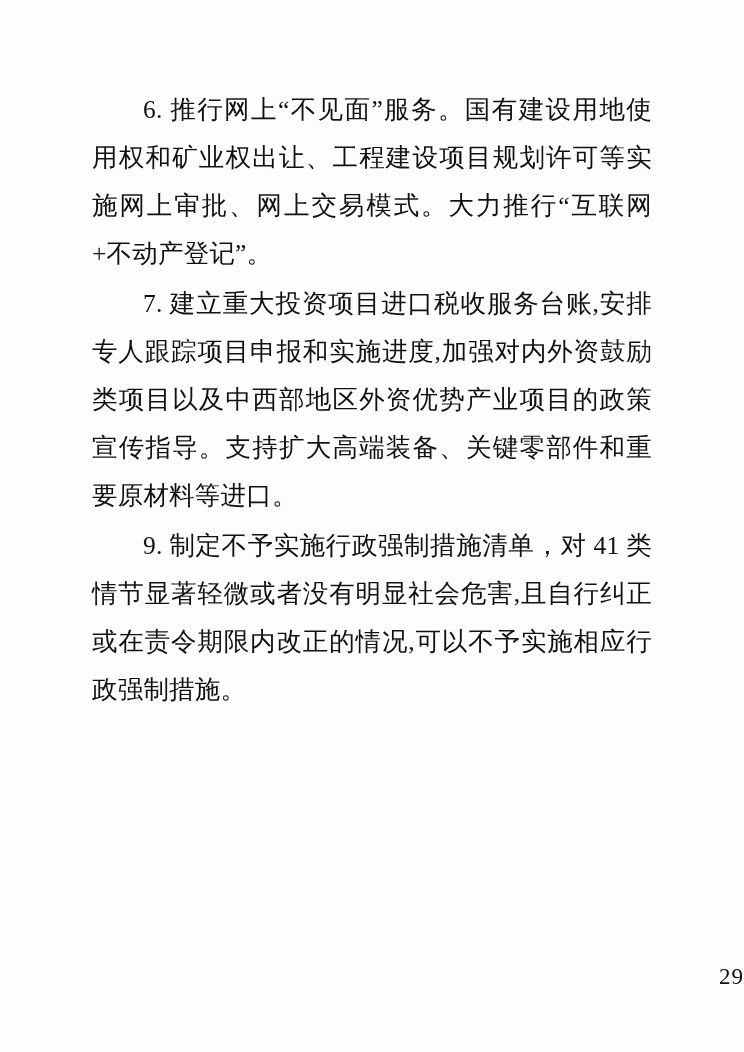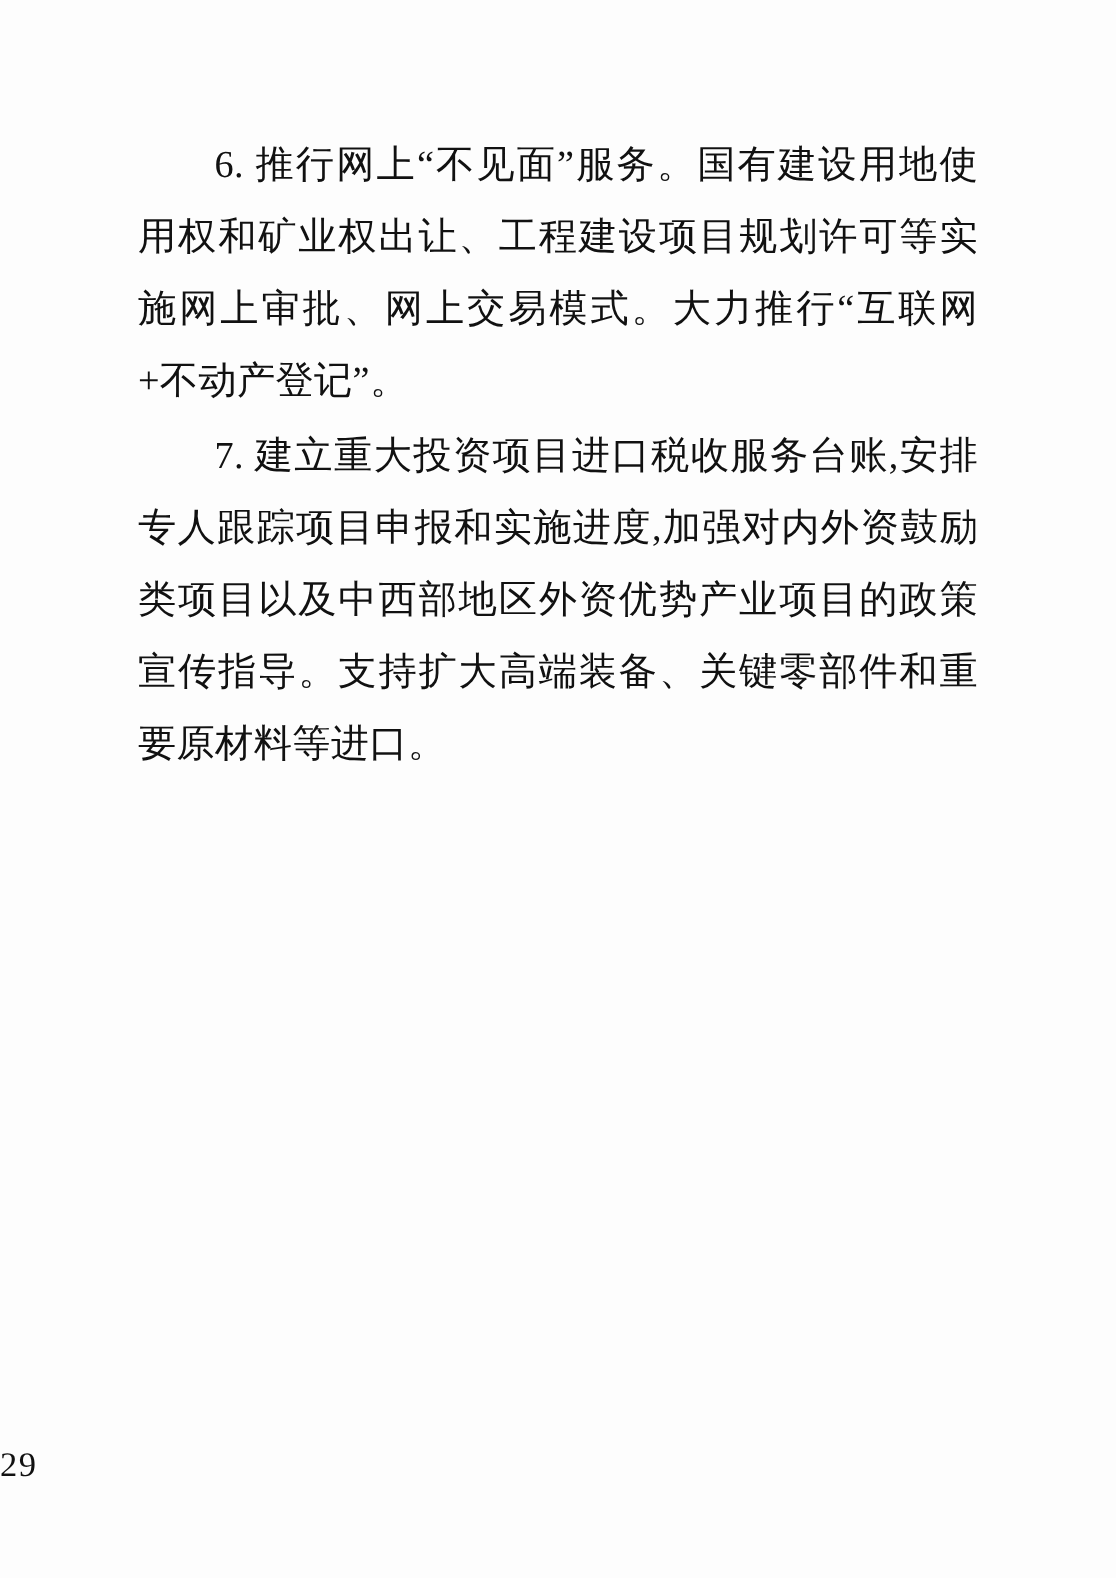--- a/index.html
+++ b/index.html
@@ -33,28 +33,29 @@
     margin: 0 0 2px 0;
     text-indent: 2em;
     text-align: justify;
     text-justify: inter-ideograph;
   }
   .page-number {
     position: absolute;
     left: 0;
     right: 0;
     bottom: 62px;
-    text-align: left;
+    text-align: right;
     font-size: 23px;
     letter-spacing: 1px;
     color: #111111;
   }
 </style>
 </head>
 <body>
 
 <div class="page">
   <div class="body-text">
     <p class="para">6. 推行网上“不见面”服务。国有建设用地使用权和矿业权出让、工程建设项目规划许可等实施网上审批、网上交易模式。大力推行“互联网+不动产登记”。</p>
     <p class="para">7. 建立重大投资项目进口税收服务台账,安排专人跟踪项目申报和实施进度,加强对内外资鼓励类项目以及中西部地区外资优势产业项目的政策宣传指导。支持扩大高端装备、关键零部件和重要原材料等进口。</p>
+    <p class="para">9. 制定不予实施行政强制措施清单，对 41 类情节显著轻微或者没有明显社会危害,且自行纠正或在责令期限内改正的情况,可以不予实施相应行政强制措施。</p>
   </div>
   <div class="page-number">29</div>
 </div>
 
 </body></html>

